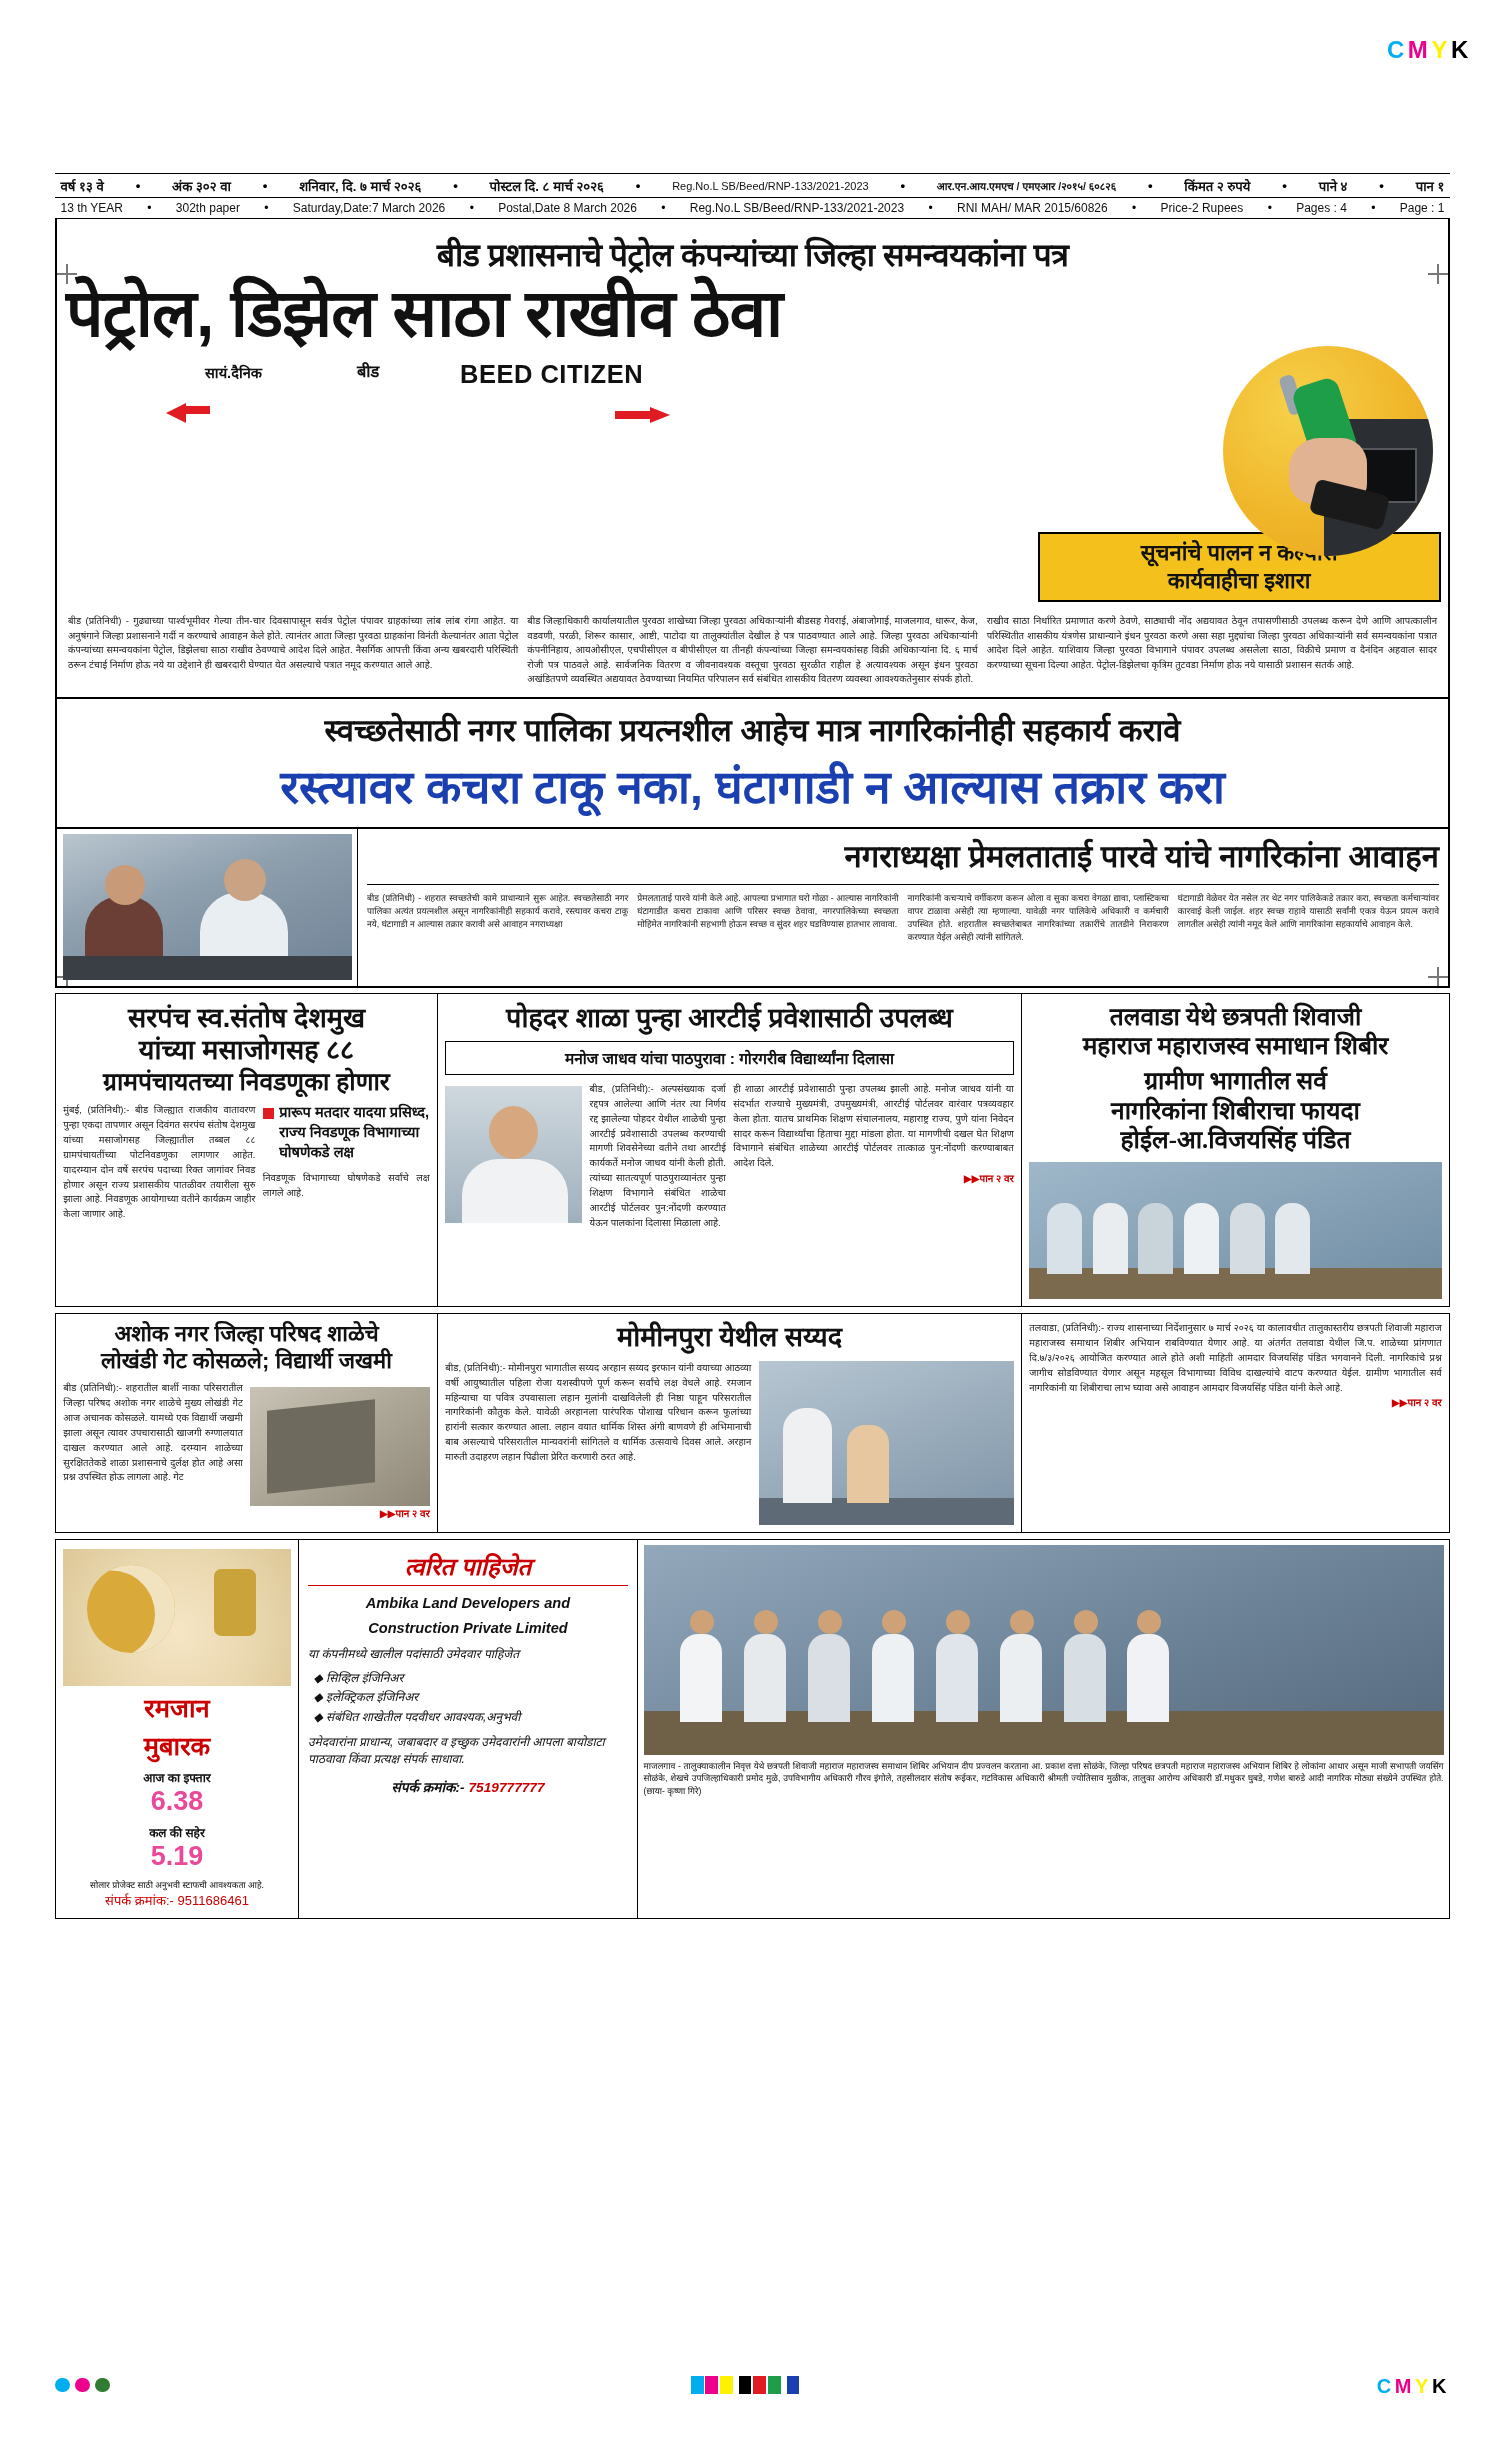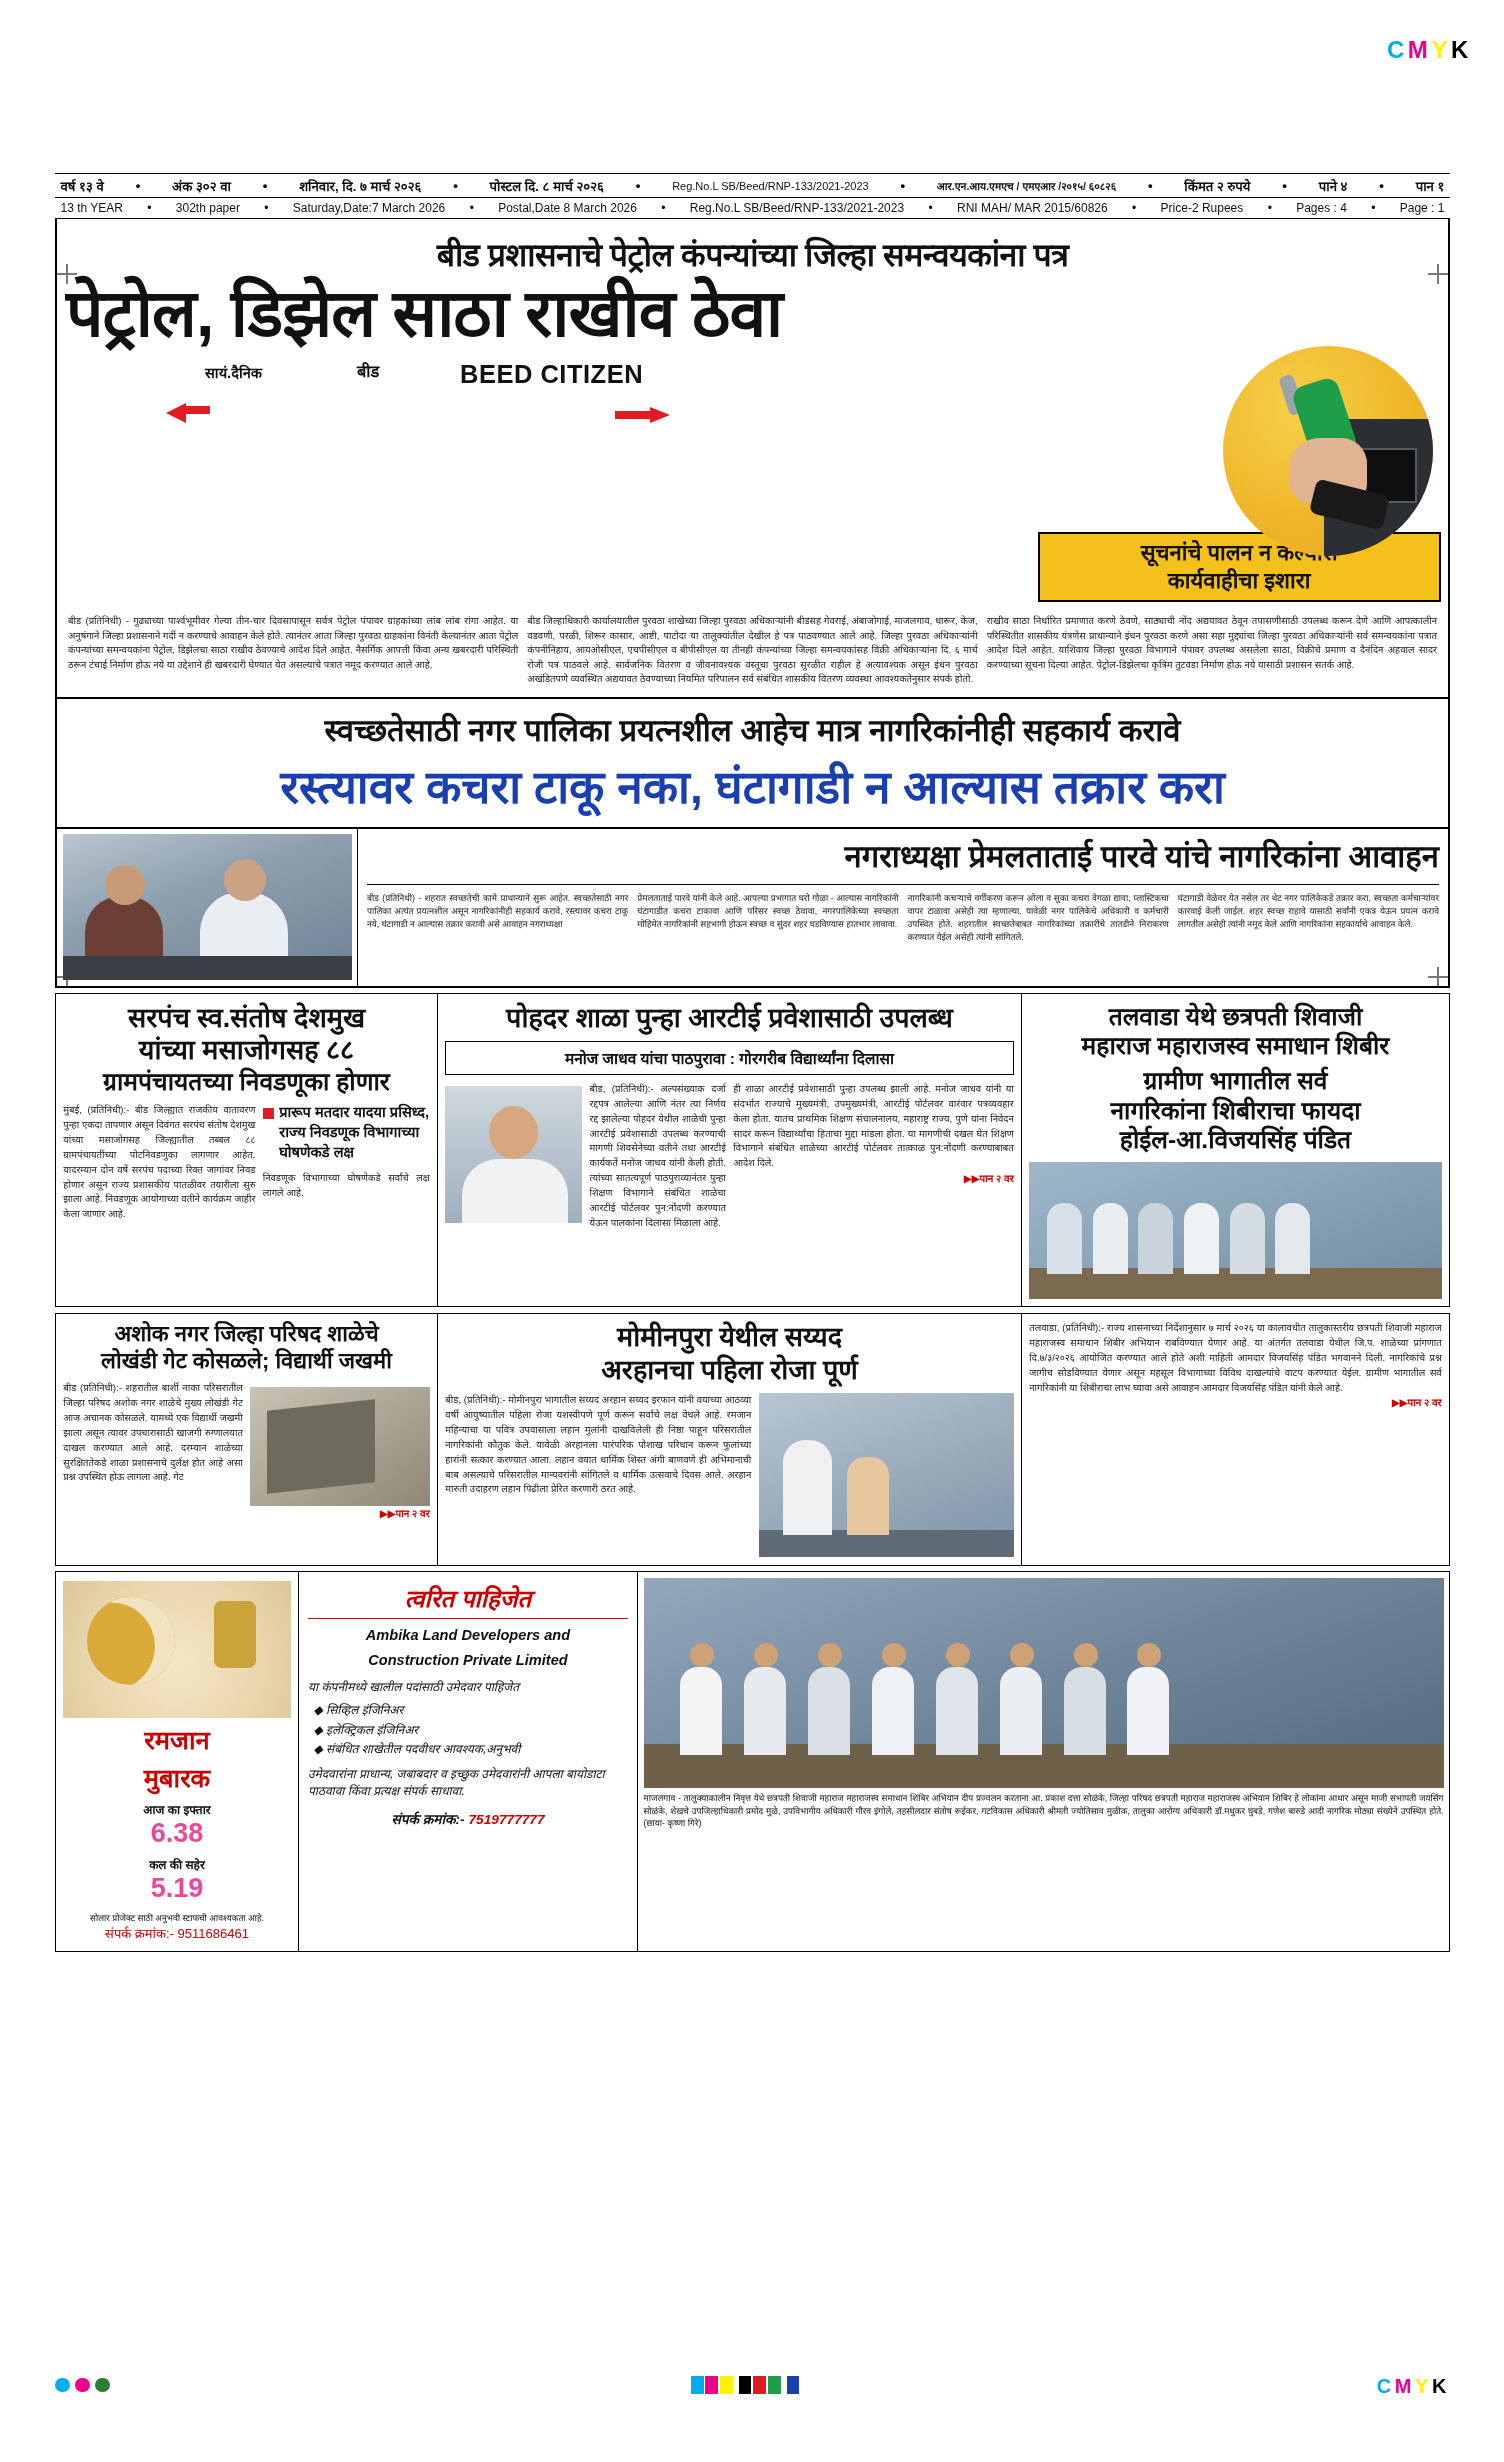--- a/index.html
+++ b/index.html
@@ -72,21 +72,21 @@
   .right3{flex:1;padding:5.5px 9px;}
   .sec3title{text-align:right;font-size:31px;font-weight:bold;border-bottom:1.8px solid #000;padding-bottom:7.3px;margin-bottom:7.3px;}
   .cols4{display:flex;gap:9px;}
   .cols4 .col{flex:1;font-size:8.7px;line-height:1.5;text-align:justify;color:#222;}
 
   
   .band{display:flex;gap:0;margin-top:5.5px;}
   .bcol{box-sizing:border-box;}
   .b1{width:383px;border:1.8px solid #000;padding:7.3px;}
   .b2{width:584px;border:1.8px solid #000;border-left:none;padding:7.3px;}
-  .b3{flex:1;border:1.8px solid #000;border-left:none;padding:7.3px;}
+  .b3{flex:1;border:1.8px solid #000;border-left:none;padding:7.3px;font-family:Liberation Serif, serif;}
   .ttl-center{text-align:center;font-weight:bold;line-height:1.2;}
   .t30{font-size:27px;}
   .t27{font-size:24.6px;}
   .t24{font-size:22px;}
   .subbox{border:1.8px solid #000;margin:7.3px 0;padding:4.6px 5.5px;text-align:center;font-size:15.5px;font-weight:bold;}
   .body-s{font-size:9.6px;line-height:1.55;text-align:justify;color:#222;}
   .twocol{display:flex;gap:7.3px;}
   .twocol .c{flex:1;}
   .bullet{display:flex;gap:5.5px;align-items:flex-start;font-size:14.6px;font-weight:bold;line-height:1.35;}
   .bullet .sq{width:11px;height:11px;background:#e11b22;margin-top:4.6px;flex:0 0 auto;}
@@ -327,21 +327,20 @@
             <div class="stone">
                 <div class="gate"></div>
               </div>
             <div class="cont">▶▶पान २ वर</div>
           </div>
         </div>
       </div>
 
       <div class="c2">
         <div class="ttl-center t30">मोमीनपुरा येथील सय्यद</div>
-        <div class="ttl-center t30">अरहानचा पहिला रोजा पूर्ण</div>
         <div style="display:flex;gap:7.3px;margin-top:7.3px;">
           <div class="body-s" style="flex:1.2;">बीड, (प्रतिनिधी):- मोमीनपुरा भागातील सय्यद अरहान सय्यद इरफान यांनी वयाच्या आठव्या वर्षी आयुष्यातील पहिला रोजा यशस्वीपणे पूर्ण करून सर्वांचे लक्ष वेधले आहे. रमजान महिन्याचा या पवित्र उपवासाला लहान मुलांनी दाखविलेली ही निष्ठा पाहून परिसरातील नागरिकांनी कौतुक केले. यावेळी अरहानला पारंपरिक पोशाख परिधान करून फुलांच्या हारांनी सत्कार करण्यात आला. लहान वयात धार्मिक शिस्त अंगी बाणवणे ही अभिमानाची बाब असल्याचे परिसरातील मान्यवरांनी सांगितले व धार्मिक उत्सवाचे दिवस आले. अरहान मारुती उदाहरण लहान पिढीला प्रेरित करणारी ठरत आहे.</div>
           <div style="flex:1;">
             <div class="photo-generic" style="height:164px;margin-top:0;background:linear-gradient(160deg,#b7c6d2,#7d93a6);">
               <div class="ground" style="height:27px;background:#5e6b77;"></div>
               <div class="f" style="left:24px;bottom:22px;width:49px;height:95px;background:#eef0f2;border-radius:22px 22px 0 0;"></div>
               <div class="f" style="left:88px;bottom:22px;width:42px;height:78px;background:#e7c7a0;border-radius:18px 18px 0 0;"></div>
             </div>
           </div>
         </div>

